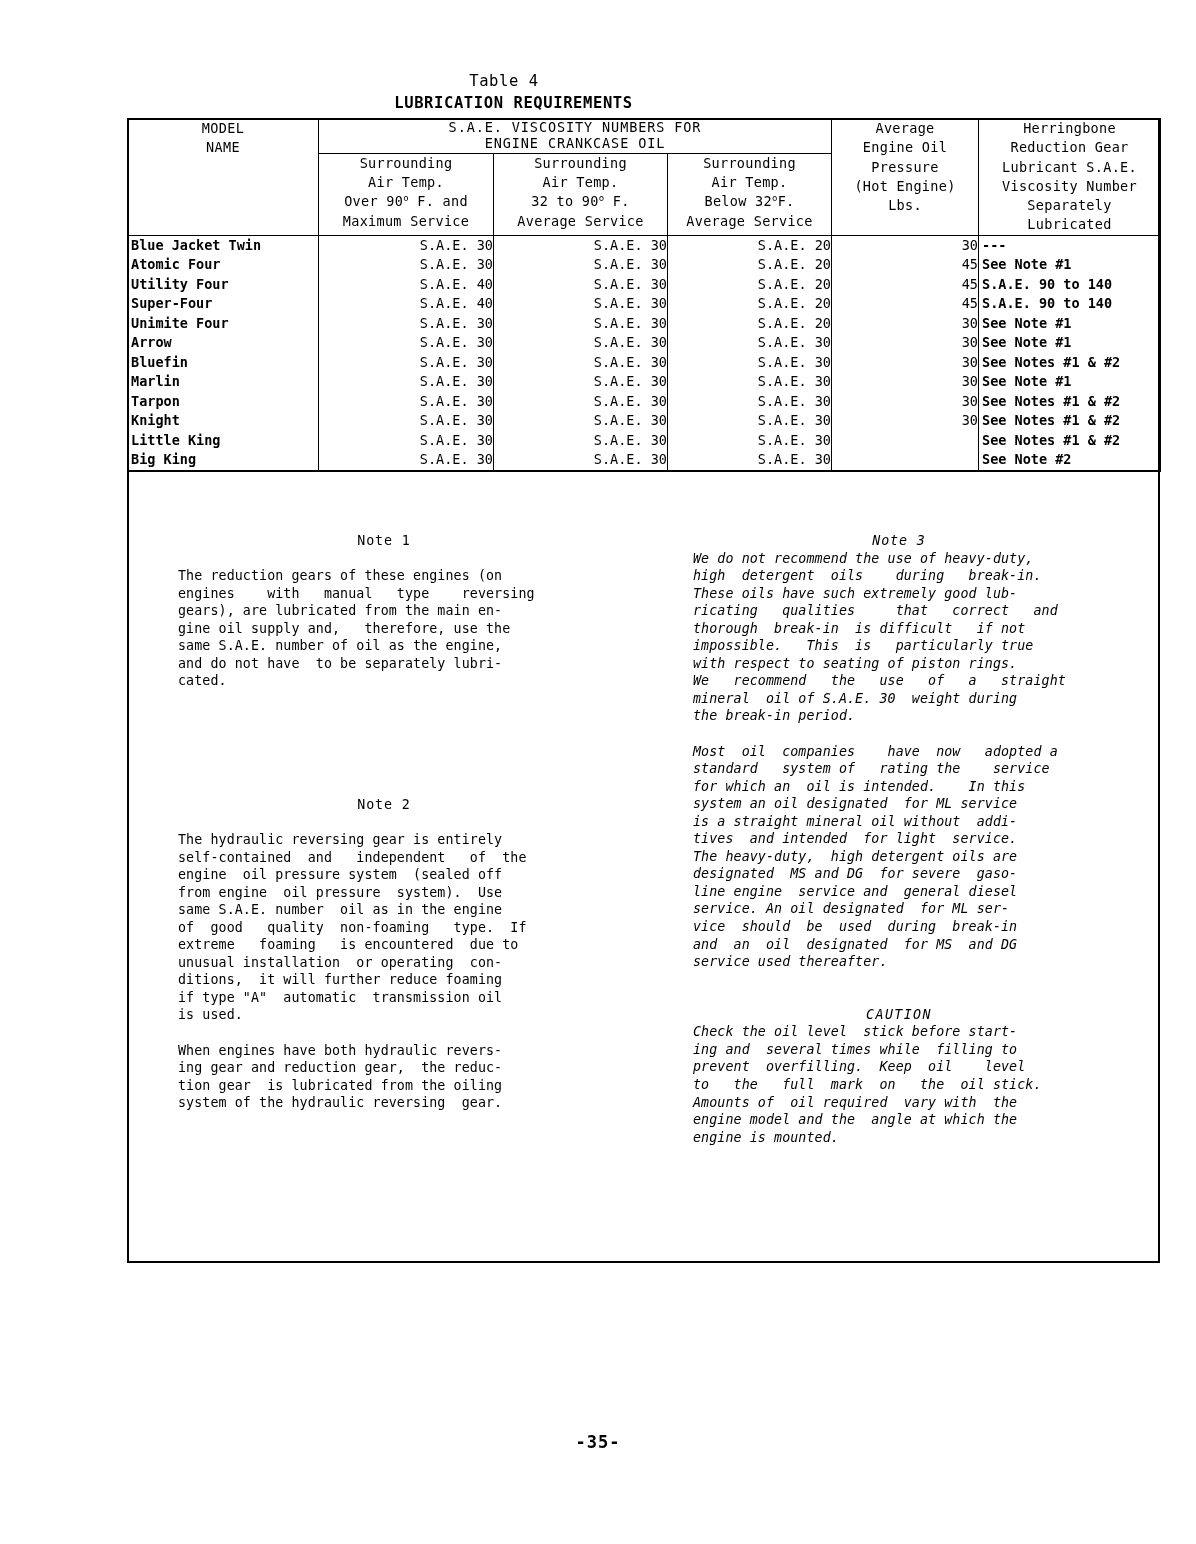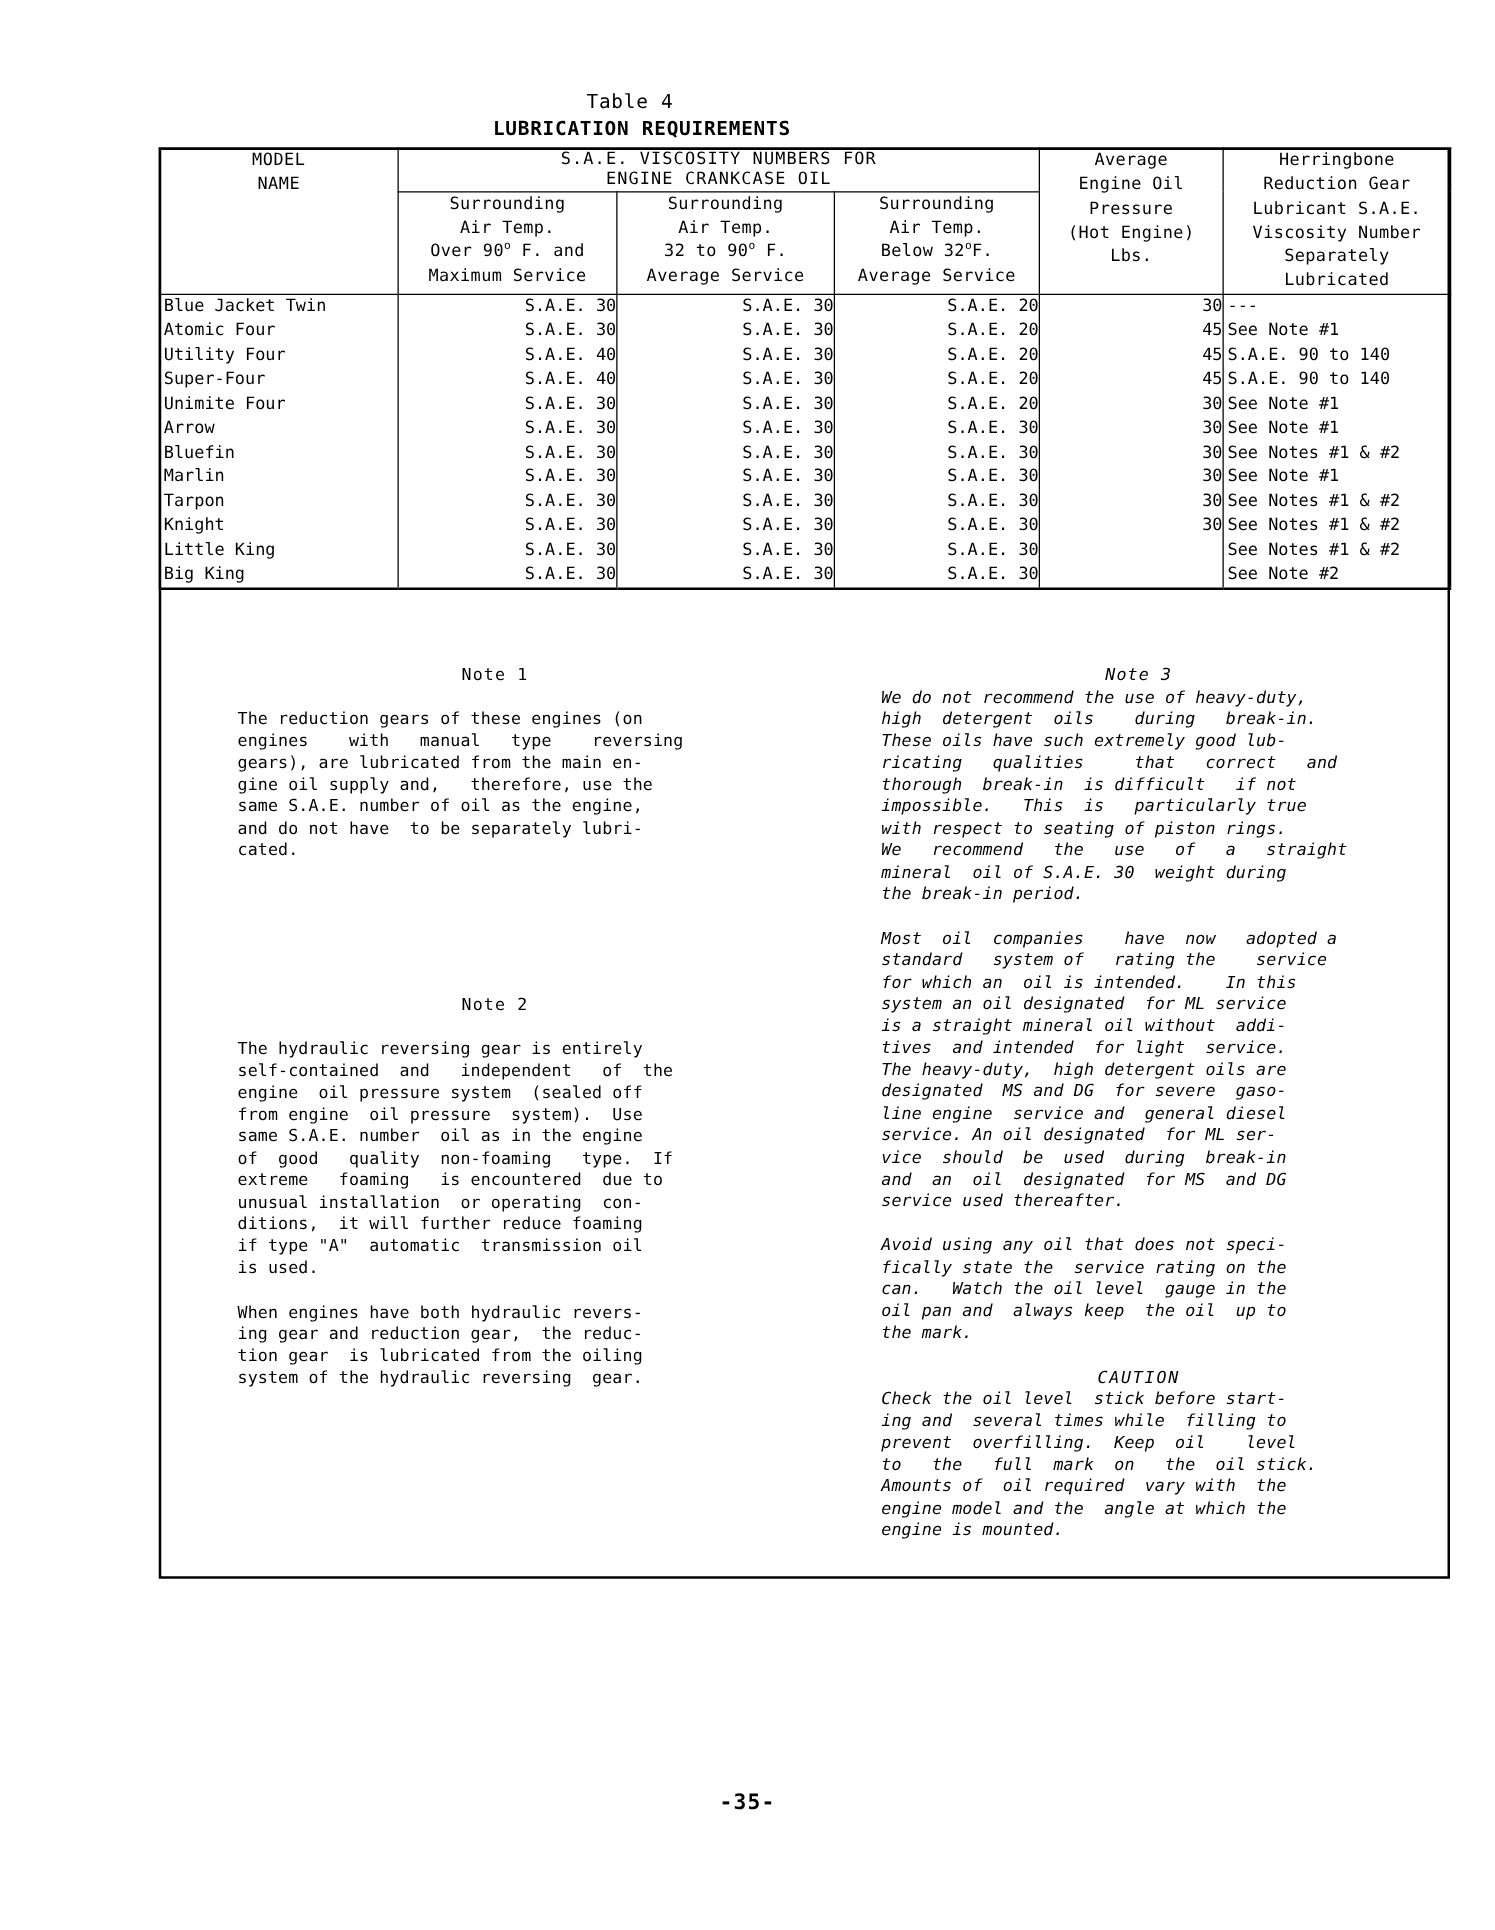--- a/index.html
+++ b/index.html
@@ -103,36 +103,36 @@
     line-height: 0;
   }
 
   .body-cell {
     padding: 5px 0 6px 0;
     line-height: 1.445;
   }
   .body-cell.left {
     text-align: left;
     padding-left: 3px;
+    font-weight: bold;
   }
   .col-model   { width: 191px; }
   .col-over90  { width: 175px; }
   .col-3290    { width: 174px; }
   .col-below32 { width: 164px; }
   .col-press   { width: 147px; }
   .col-herring { width: 182px; }
 
   
   .notes {
     position: absolute;
     left: 127px;
     top: 462px;
     width: 1033px;
     height: 801px;
-    margin-left: 12px;
   }
   .note-col {
     position: absolute;
     top: 0;
     width: 412px;
     font-size: 13.3px;
     line-height: 17.55px;
     letter-spacing: 0.1px;
   }
   .note-col-left  { left: 51px; }
@@ -380,25 +380,20 @@
 is a straight mineral oil without  addi-
 tives  and intended  for light  service.
 The heavy-duty,  high detergent oils are
 designated  MS and DG  for severe  gaso-
 line engine  service and  general diesel
 service. An oil designated  for ML ser-
 vice  should  be  used  during  break-in
 and  an  oil  designated  for MS  and DG
 service used thereafter.</div>
       <div class="spacer-sm"></div>
-      <div class="note-para">Avoid using any oil that does not speci-
-fically state the  service rating on the
-can.   Watch the oil level  gauge in the
-oil pan and  always keep  the oil  up to
-the mark.</div>
       <div class="spacer-sm"></div>
       <div class="note-head-wide">CAUTION</div>
       <div class="note-para">Check the oil level  stick before start-
 ing and  several times while  filling to
 prevent  overfilling.  Keep  oil    level
 to   the   full  mark  on   the  oil stick.
 Amounts of  oil required  vary with  the
 engine model and the  angle at which the
 engine is mounted.</div>
     </div>

